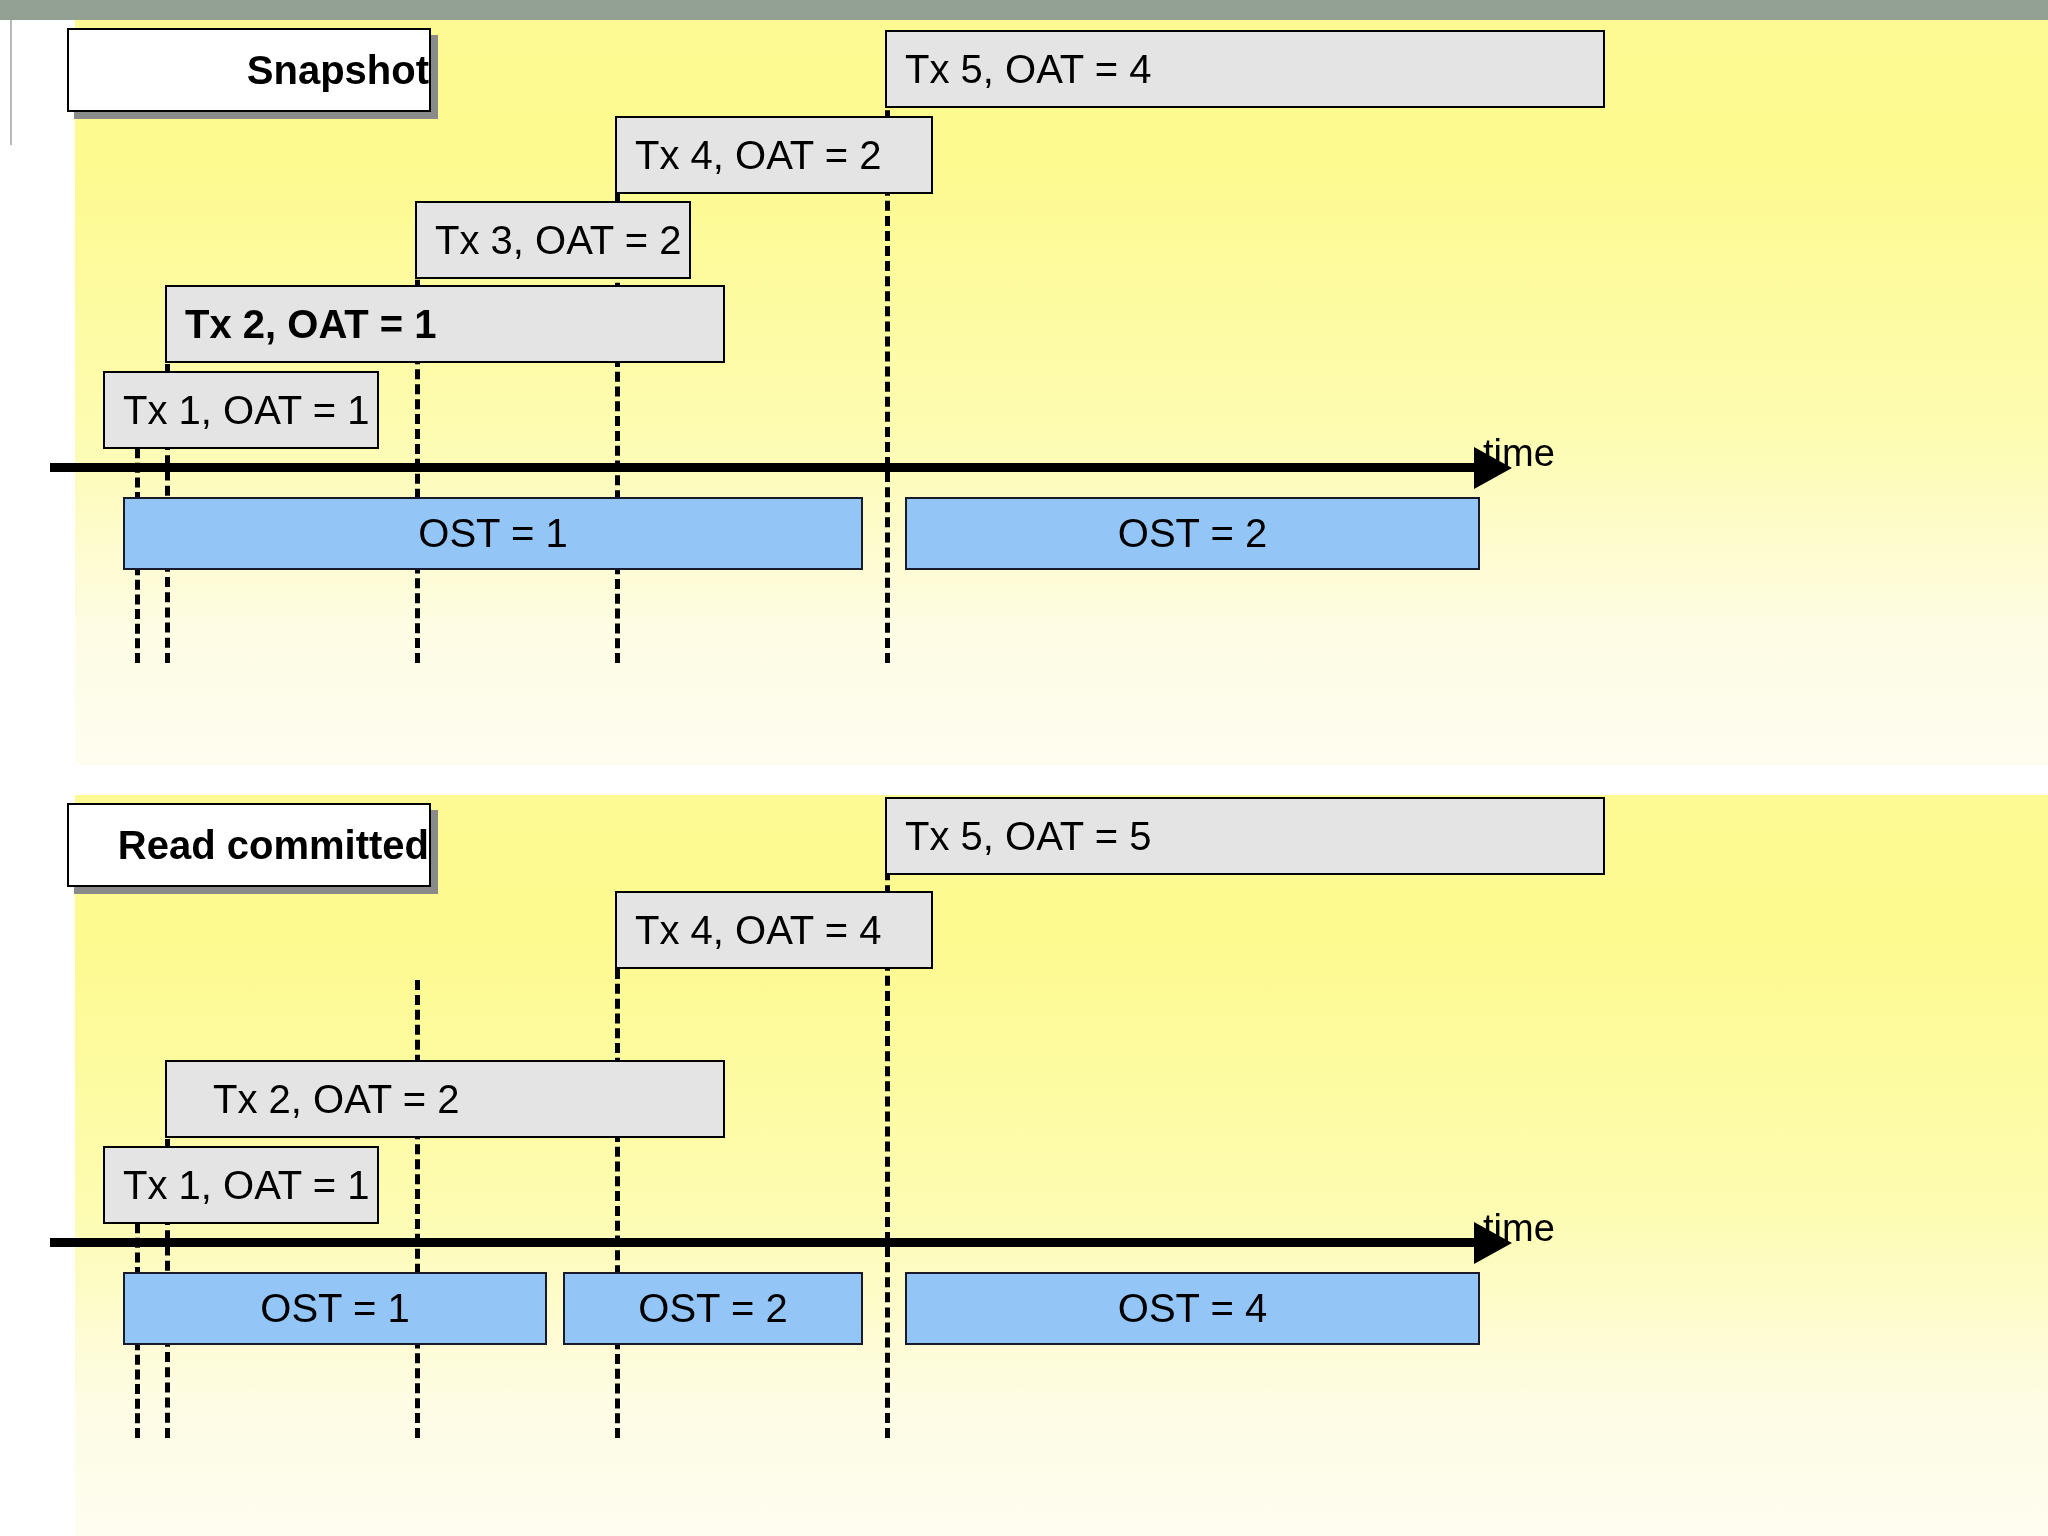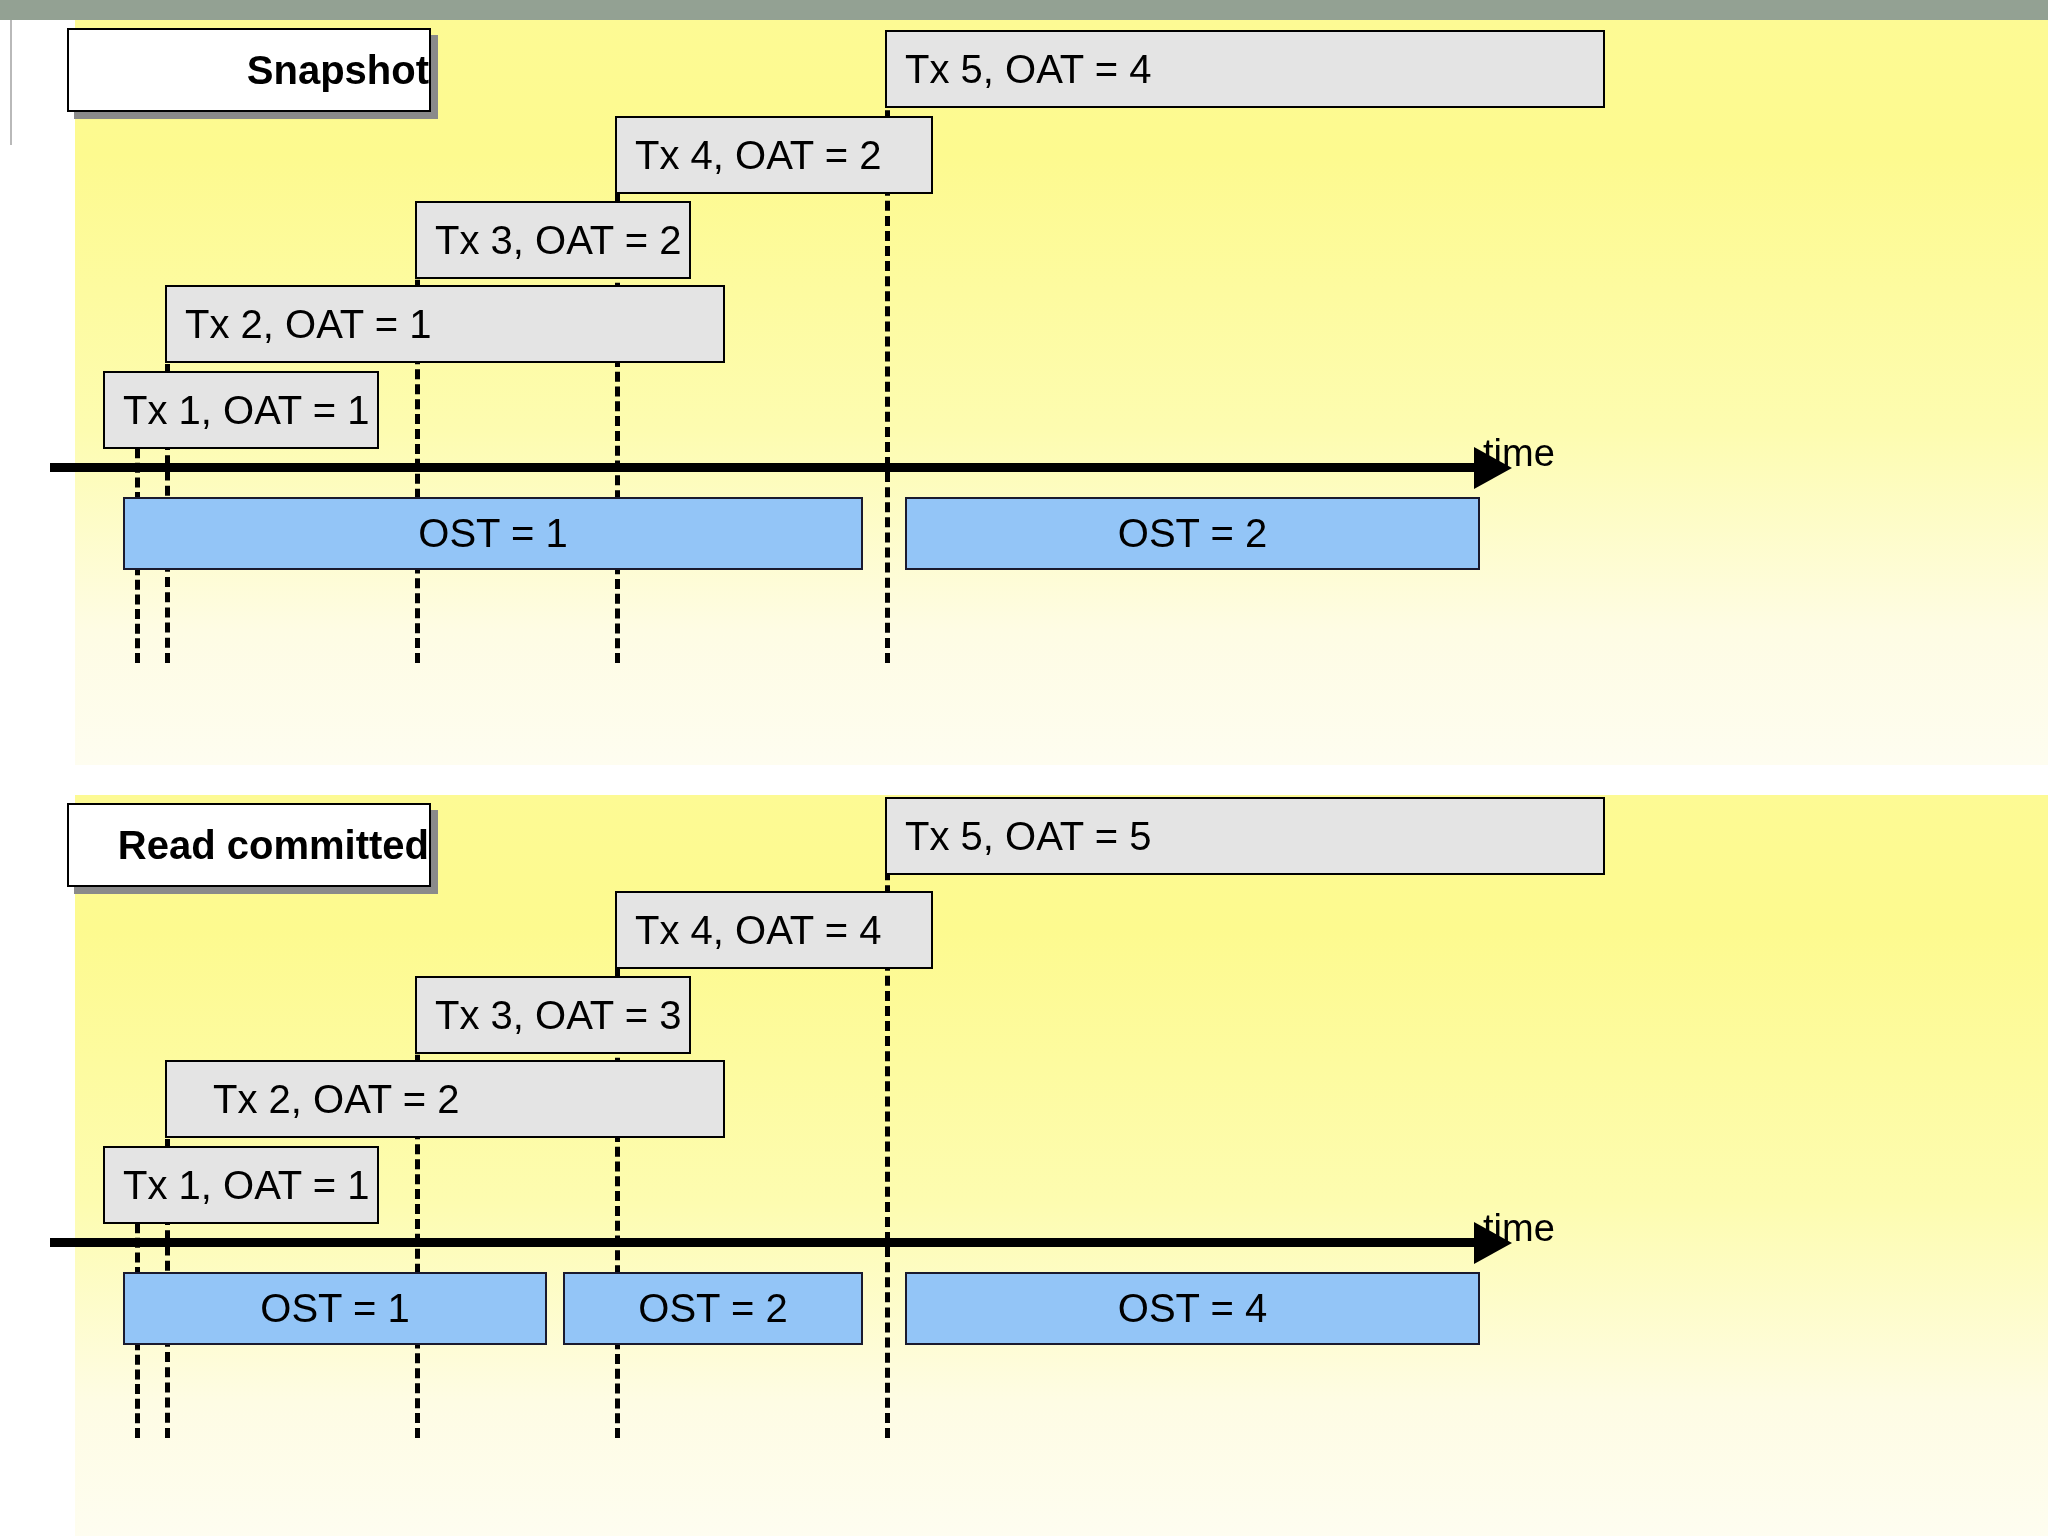--- a/index.html
+++ b/index.html
@@ -108,21 +108,21 @@
   </div>
 
   <div class="tx-box" style="left:540px; top:96px; width:318px; height:78px; font-size:40px;">
     <span class="tx-label">Tx 4, OAT = 2</span>
   </div>
 
   <div class="tx-box" style="left:340px; top:181px; width:276px; height:78px; font-size:40px;">
     <span class="tx-label">Tx 3, OAT = 2</span>
   </div>
 
-  <div class="tx-box" style="left:90px; top:265px; width:560px; height:78px; font-size:40px;">
+  <div class="tx-box" style="left:90px; top:265px; width:560px; height:78px; font-size:40px;font-weight:bold;">
     <span class="tx-label">Tx 2, OAT = 1</span>
   </div>
 
   <div class="tx-box" style="left:28px; top:351px; width:276px; height:78px; font-size:40px;">
     <span class="tx-label">Tx 1, OAT = 1</span>
   </div>
 
   <div class="axis" style="left:-25px; top:443px; width:1430px;"></div>
   <div class="arrowhead" style="left:1399px; top:427px;"></div>
   <span class="time-label" style="left:1408px; top:412px;">time</span>
@@ -148,23 +148,20 @@
   </div>
 
   <div class="tx-box" style="left:810px; top:2px; width:720px; height:78px; font-size:40px;">
     <span class="tx-label">Tx 5, OAT = 5</span>
   </div>
 
   <div class="tx-box" style="left:540px; top:96px; width:318px; height:78px; font-size:40px;">
     <span class="tx-label">Tx 4, OAT = 4</span>
   </div>
 
-  <div class="tx-box" style="left:340px; top:181px; width:276px; height:78px; font-size:40px;">
-    <span class="tx-label">Tx 3, OAT = 3</span>
-  </div>
 
   <div class="tx-box" style="left:90px; top:265px; width:560px; height:78px; font-size:40px;padding-left:28px;">
     <span class="tx-label">Tx 2, OAT = 2</span>
   </div>
 
   <div class="tx-box" style="left:28px; top:351px; width:276px; height:78px; font-size:40px;">
     <span class="tx-label">Tx 1, OAT = 1</span>
   </div>
 
   <div class="axis" style="left:-25px; top:443px; width:1430px;"></div>

